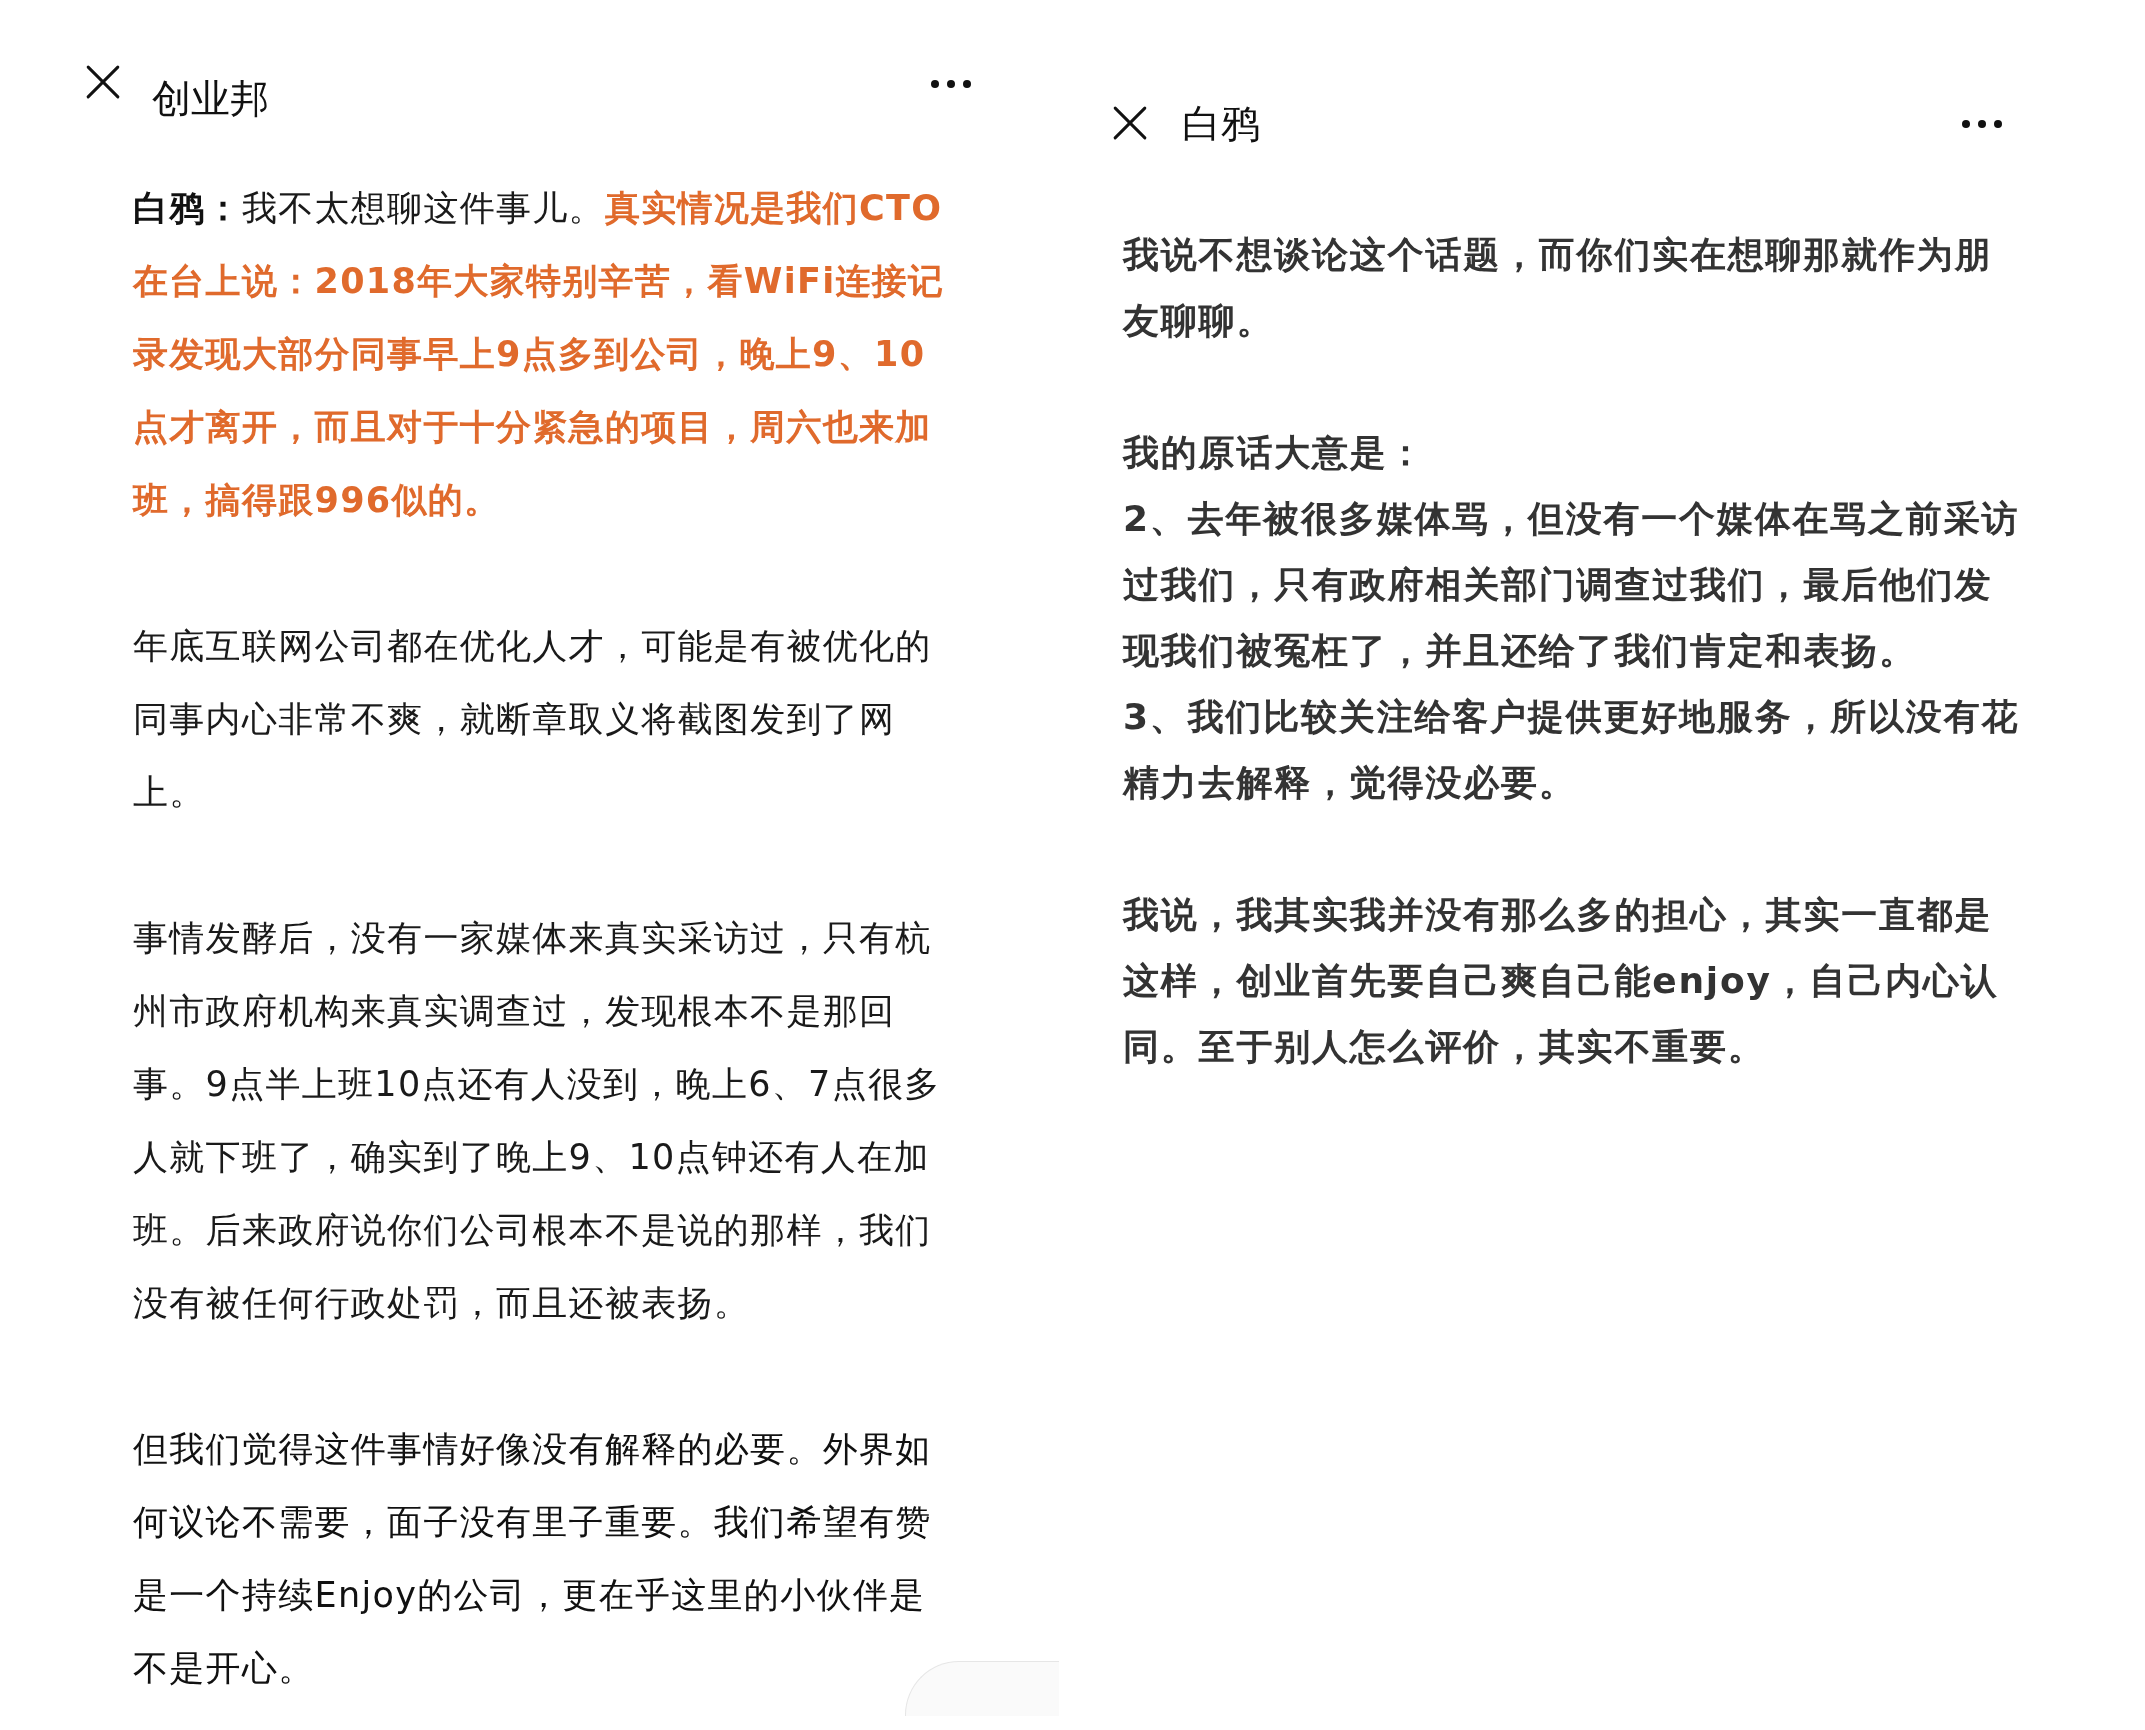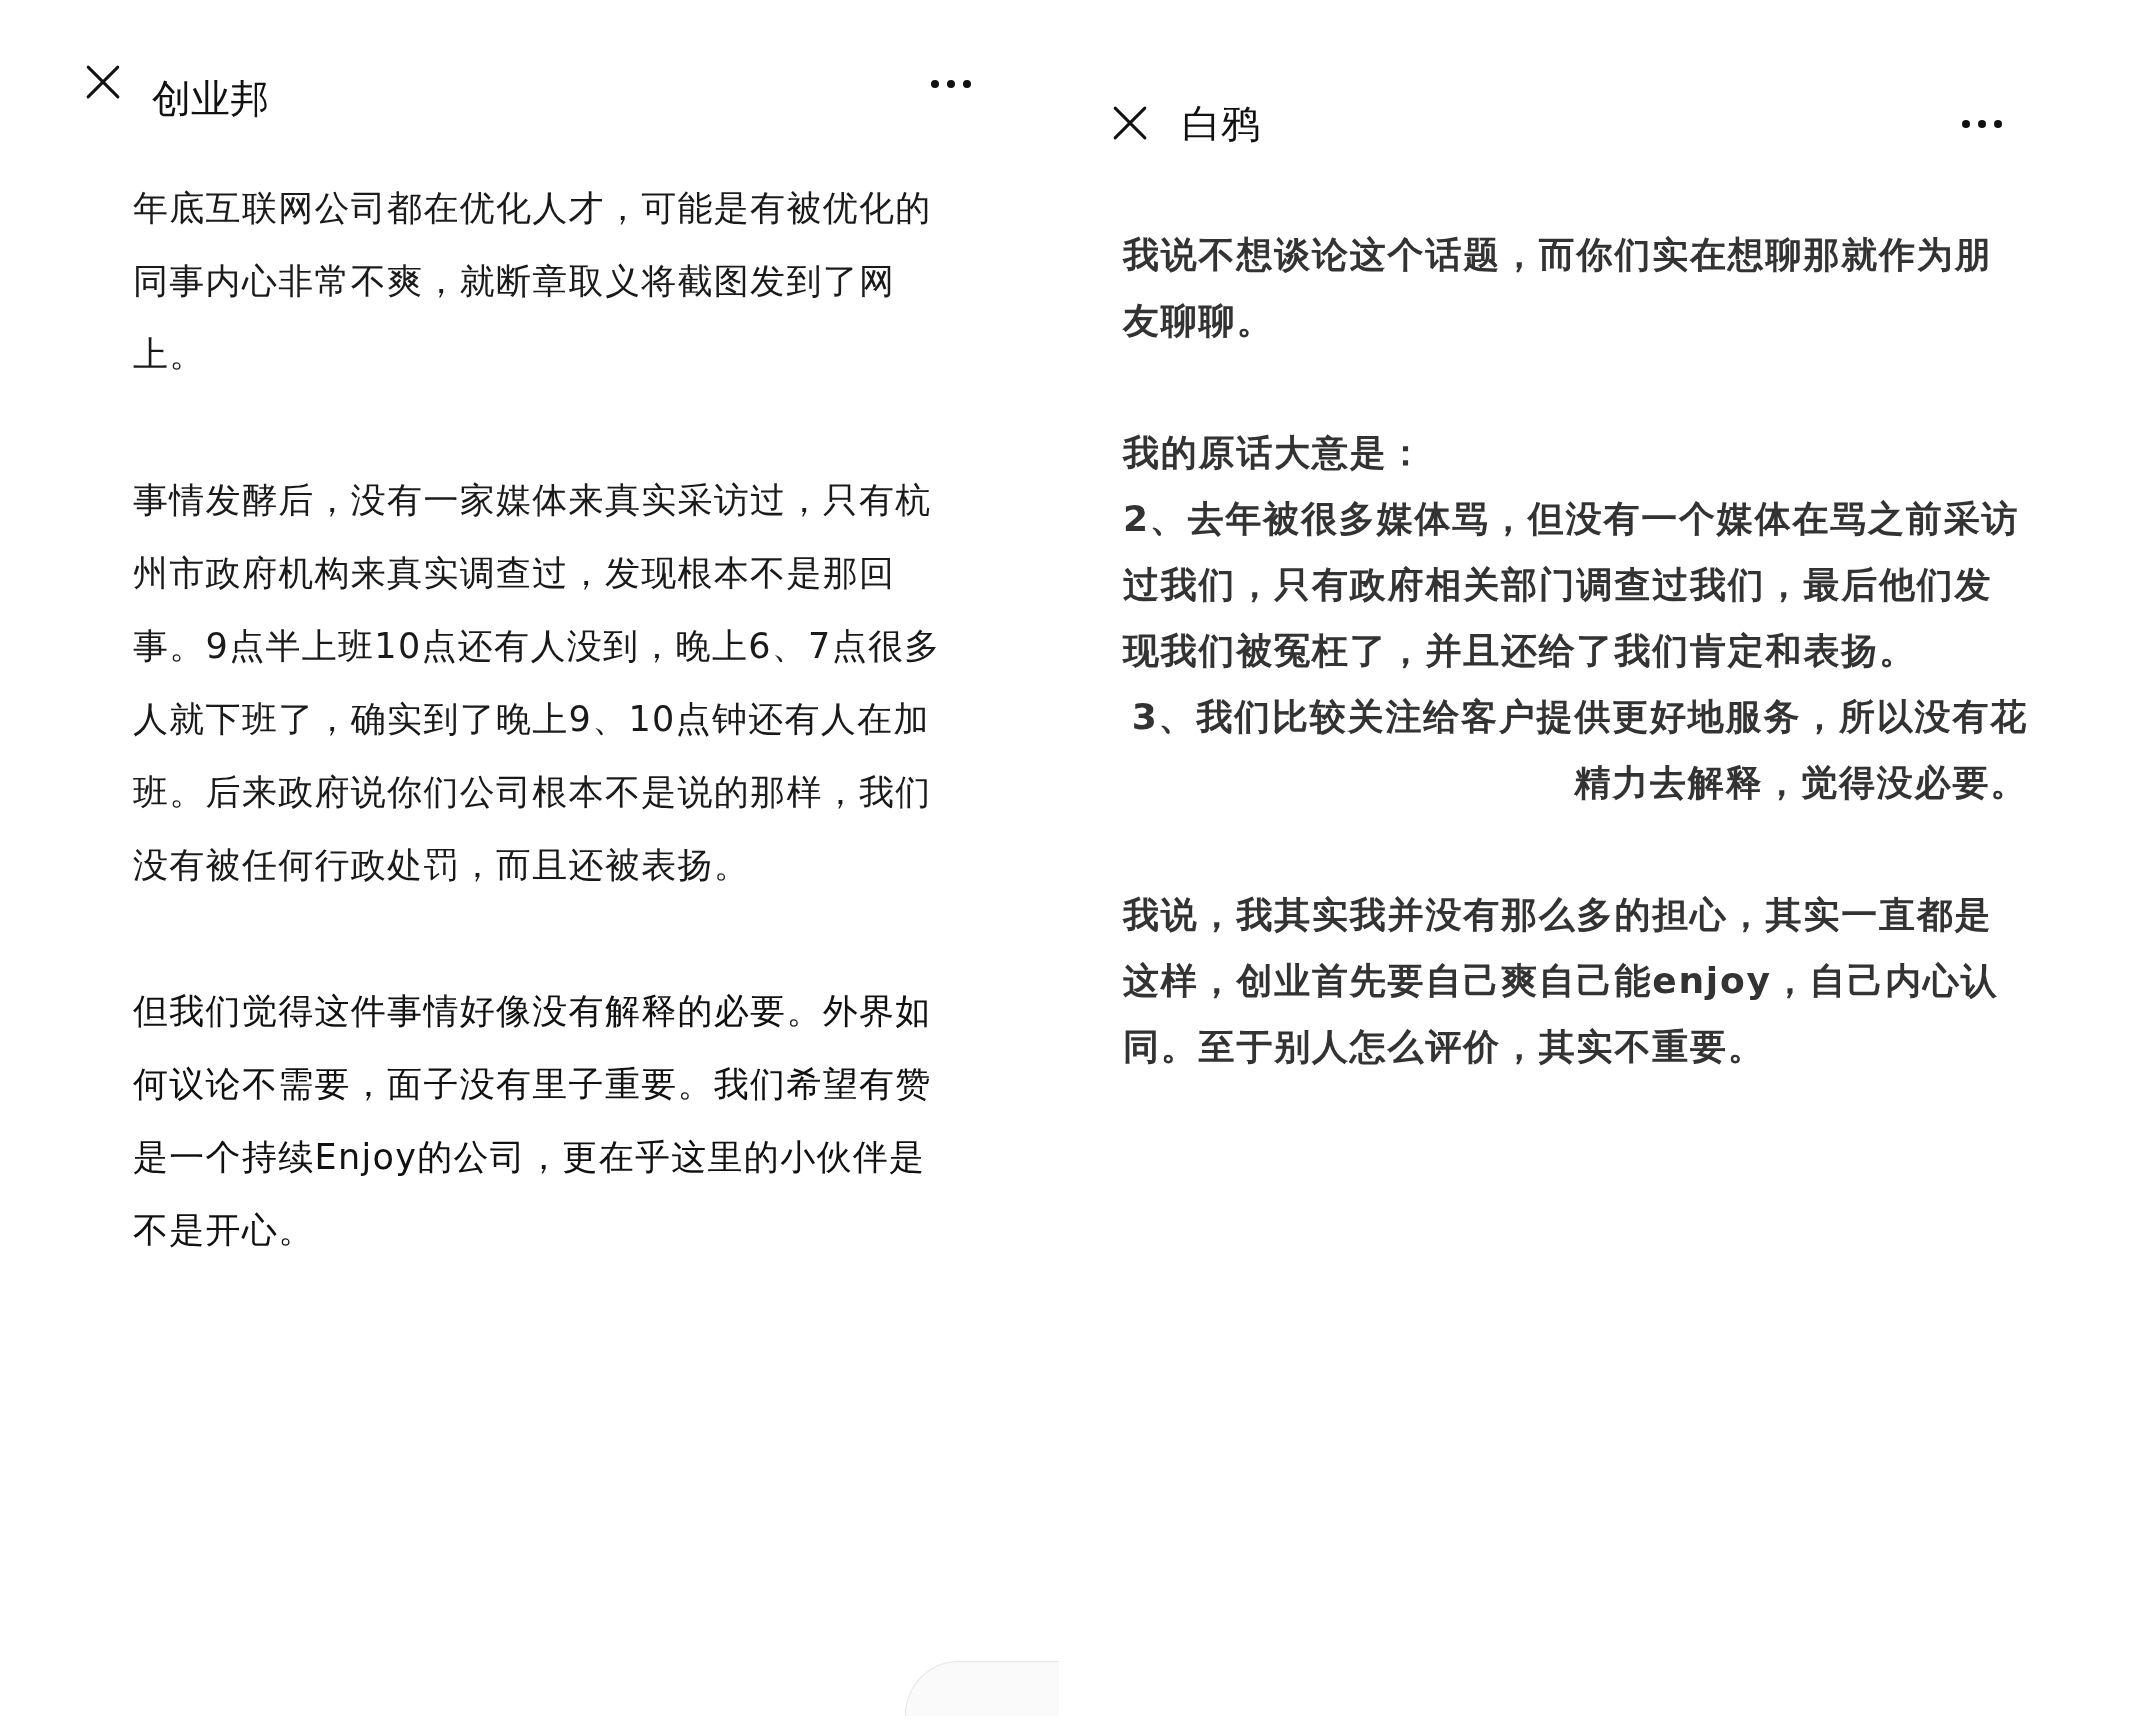--- a/index.html
+++ b/index.html
@@ -40,21 +40,21 @@
   .speaker { font-weight: bold; color: #111; }
   .hl { font-weight: bold; }
   .bold { font-weight: normal; color: #111; }
 
   .body-right {
     position: absolute; left: 64px; top: 222px; width: 905px;
     font-size: 36px; line-height: 66px; color: #333; letter-spacing: 1.8px;
   }
   .body-right p { margin: 0 0 66px 0; font-weight: bold; }
   .body-right .list-line { margin: 0; }
-  .body-right .gap { margin-bottom: 66px; text-align: right; }
+  .body-right .gap { margin-bottom: 66px; }
 
   .fab-edge {
     position: absolute; left: 905px; top: 1661px; width: 179px; height: 54px;
     border-top: 1.8px solid #e6e6e6; border-left: 1.8px solid #e6e6e6;
     border-top-left-radius: 54px; background: #fafafa;
   }
 </style>
 </head>
 <body>
 
@@ -63,20 +63,23 @@
     <div class="close-icon left-close"></div>
     <div class="hdr-title left-title">创业邦</div>
     <div class="more-icon left-more">
       <span></span>
       <span></span>
       <span></span>
     </div>
   </div>
 
   <div class="body-left">
+    <p>
+      <span class="speaker">白鸦：</span><span>我不太想聊这件事儿。</span><span class="hl" id="hl-span" style="color: rgb(224, 106, 44);">真实情况是我们CTO在台上说：2018年大家特别辛苦，看WiFi连接记录发现大部分同事早上9点多到公司，晚上9、10点才离开，而且对于十分紧急的项目，周六也来加班，搞得跟996似的。</span>
+    </p>
     <p>年底互联网公司都在优化人才，可能是有被优化的同事内心非常不爽，就断章取义将截图发到了网上。</p>
     <p>事情发酵后，没有一家媒体来真实采访过，只有杭州市政府机构来真实调查过，发现根本不是那回事。9点半上班10点还有人没到，晚上6、7点很多人就下班了，确实到了晚上9、10点钟还有人在加班。后来政府说你们公司根本不是说的那样，我们没有被任何行政处罚，而且还被表扬。</p>
     <p class="bold last">但我们觉得这件事情好像没有解释的必要。外界如何议论不需要，面子没有里子重要。我们希望有赞是一个持续Enjoy的公司，更在乎这里的小伙伴是不是开心。</p>
   </div>
 
   <div class="fab-edge"></div>
 </div>
 
 <div class="panel panel-right">
   <div class="hdr">

